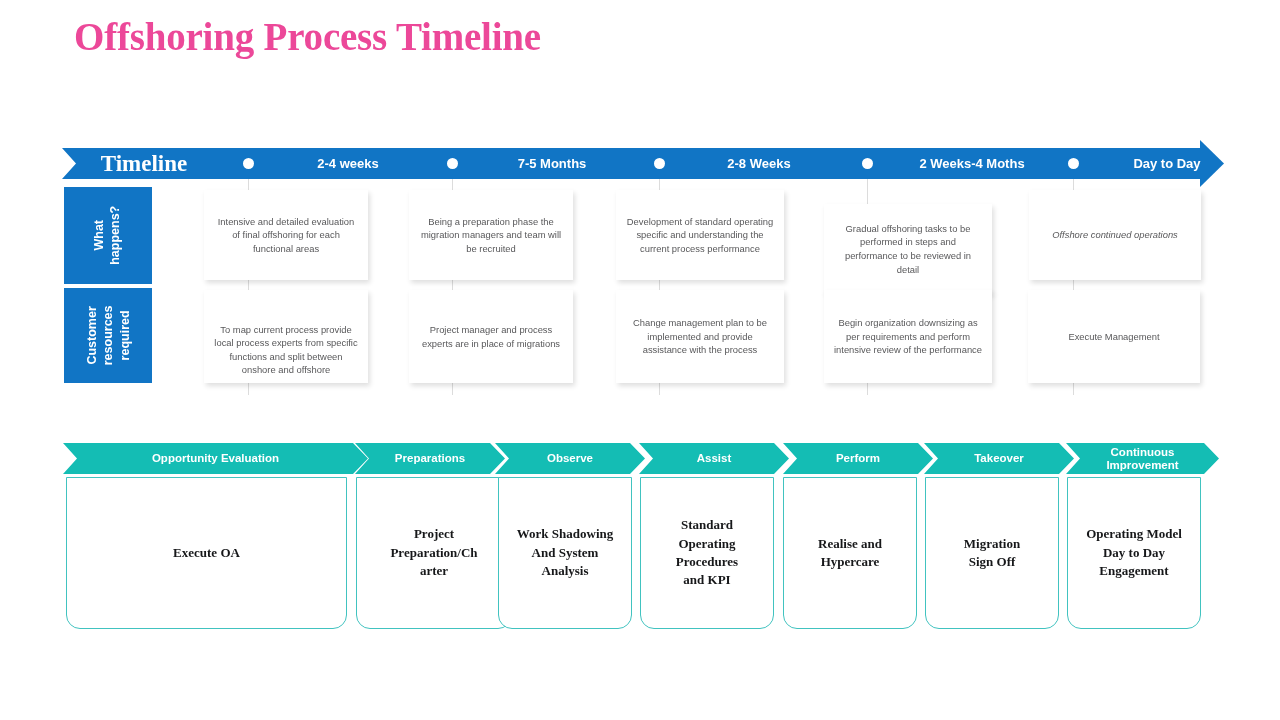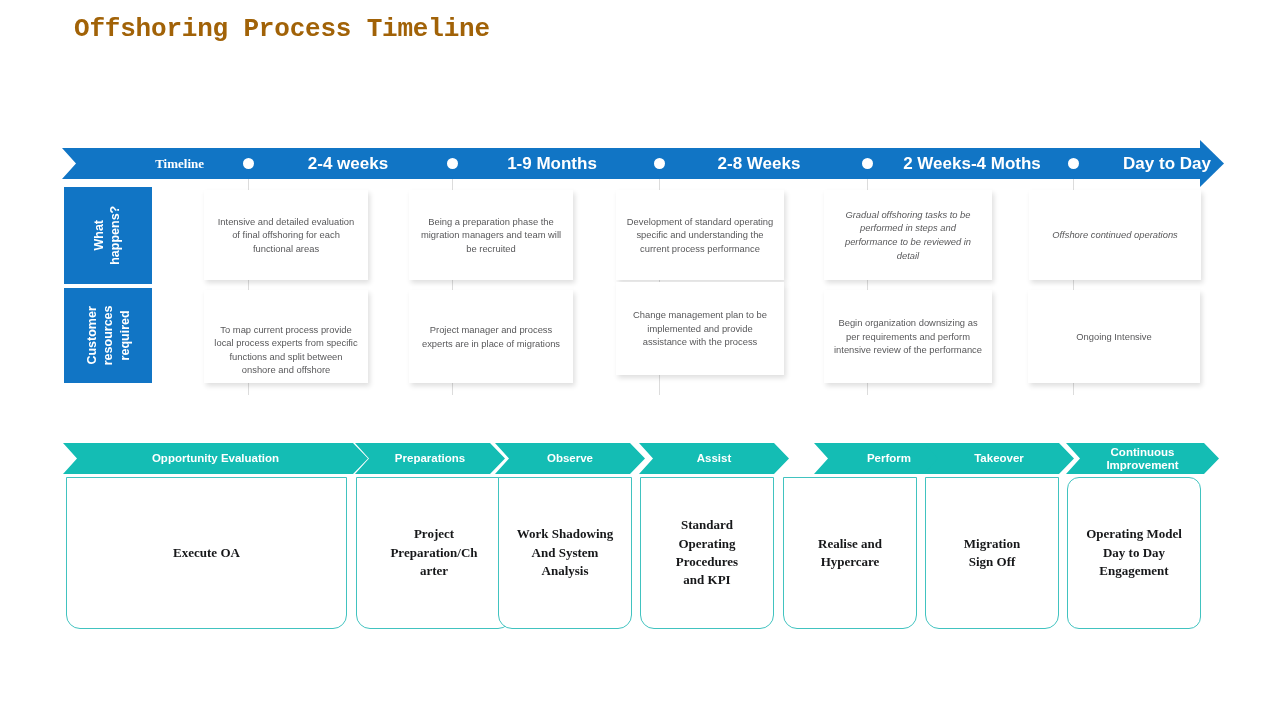--- a/index.html
+++ b/index.html
@@ -13,25 +13,25 @@
     overflow: hidden;
     font-family: "Liberation Sans", sans-serif;
     position: relative;
   }
 
   
   .slide-title {
     position: absolute;
     left: 74px;
     top: 14px;
-    font-family: Liberation Mono, monospace;
-    font-weight: bold;
-    font-size: 26px;
+    font-family: Liberation Serif, serif;
+    font-weight: bold;
+    font-size: 39px;
     letter-spacing: -0.2px;
-    color: #a16207;
+    color: #ec4899;
     white-space: nowrap;
   }
 
   
   .timeline-band {
     position: absolute;
     left: 62px;
     top: 148px;
     width: 1158px;
     height: 31px;
@@ -56,28 +56,28 @@
     -webkit-clip-path: polygon(0 0, 0 100%, 100% 50%);
             clip-path: polygon(0 0, 0 100%, 100% 50%);
   }
   .tl-label {
     position: absolute;
     top: 0;
     height: 31px;
     line-height: 31px;
     text-align: center;
     color: #ffffff;
-    font-size: 17px;
+    font-size: 13px;
     font-weight: bold;
     white-space: nowrap;
   }
   .tl-label.serif {
     font-family: "Liberation Serif", serif;
-    font-size: 13px;
-    text-align: right;
+    font-size: 23px;
+    text-align: center;
   }
   .tl-dot {
     position: absolute;
     top: 10px;
     width: 11px;
     height: 11px;
     border-radius: 50%;
     background: #ffffff;
   }
   .tl-divider {
@@ -190,21 +190,21 @@
 
 <div class="slide-title">Offshoring Process Timeline</div>
 
 <div class="timeline-band">
   <div class="timeline-bar-fill"></div>
   <div class="timeline-arrowhead"></div>
 
   <div class="tl-label serif" style="left:22px;width:120px;">Timeline</div>
 
   <div class="tl-label" style="left:186px;width:200px;">2-4 weeks</div>
-  <div class="tl-label" style="left:390px;width:200px;">1-9 Months</div>
+  <div class="tl-label" style="left:390px;width:200px;">7-5 Months</div>
   <div class="tl-label" style="left:597px;width:200px;">2-8 Weeks</div>
   <div class="tl-label" style="left:805px;width:210px;">2 Weeks-4 Moths</div>
   <div class="tl-label" style="left:1010px;width:190px;">Day to Day</div>
 
   <div class="tl-dot" style="left:181px;"></div>
   <div class="tl-dot" style="left:385px;"></div>
   <div class="tl-dot" style="left:592px;"></div>
   <div class="tl-dot" style="left:800px;"></div>
   <div class="tl-dot" style="left:1006px;"></div>
 </div>
@@ -227,48 +227,48 @@
 
 <div class="info-card" style="left:204px;top:190px;width:164px;height:90px;">
     <span>Intensive and detailed evaluation of final offshoring for each functional areas</span>
   </div>
 <div class="info-card" style="left:409px;top:190px;width:164px;height:90px;">
     <span>Being a preparation phase the migration managers and team will be recruited</span>
   </div>
 <div class="info-card" style="left:616px;top:190px;width:168px;height:90px;">
     <span>Development of standard operating specific and understanding the current process performance</span>
   </div>
-<div class="info-card" style="left:824px;top:190px;width:168px;height:90px;font-style:italic;">
+<div class="info-card" style="left:824px;top:204px;width:168px;height:90px;">
     <span>Gradual offshoring tasks to be performed in steps and performance to be reviewed in detail</span>
   </div>
 <div class="info-card" style="left:1029px;top:190px;width:172px;height:90px;font-style:italic;">
     <span>Offshore continued operations</span>
   </div>
 
 <div class="info-card" style="left:204px;top:290px;width:164px;height:93px;align-items:flex-end;">
     <span>To map current process provide local process experts from specific functions and split between onshore and offshore</span>
   </div>
 <div class="info-card" style="left:409px;top:290px;width:164px;height:93px;">
     <span>Project manager and process experts are in place of migrations</span>
   </div>
-<div class="info-card" style="left:616px;top:282px;width:168px;height:93px;">
+<div class="info-card" style="left:616px;top:290px;width:168px;height:93px;">
     <span>Change management plan to be implemented  and provide assistance with the process</span>
   </div>
 <div class="info-card" style="left:824px;top:290px;width:168px;height:93px;">
     <span>Begin organization downsizing as per requirements and perform intensive review of the performance</span>
   </div>
 <div class="info-card" style="left:1028px;top:290px;width:172px;height:93px;">
-    <span>Ongoing Intensive</span>
+    <span>Execute Management</span>
   </div>
 
 <div class="ribbon" style="left:63px;width:305px;">Opportunity Evaluation</div>
 <div class="ribbon" style="left:355px;width:150px;">Preparations</div>
 <div class="ribbon" style="left:495px;width:150px;">Observe</div>
 <div class="ribbon" style="left:639px;width:150px;">Assist</div>
-<div class="ribbon" style="left:814px;width:150px;">Perform</div>
+<div class="ribbon" style="left:783px;width:150px;">Perform</div>
 <div class="ribbon" style="left:924px;width:150px;">Takeover</div>
 <div class="ribbon" style="left:1066px;width:153px;">Continuous
 Improvement</div>
 
 <div class="phase-card" style="left:66px;width:281px;justify-content:space-between;">
   <div class="phase-cell">Execute OA</div>
 </div>
 <div class="phase-card" style="left:356px;width:156px;">
   <div class="phase-cell">Project
 Preparation/Ch
@@ -286,17 +286,17 @@
 and KPI</div>
 </div>
 <div class="phase-card" style="left:783px;width:134px;">
   <div class="phase-cell">Realise and
 Hypercare</div>
 </div>
 <div class="phase-card" style="left:925px;width:134px;">
   <div class="phase-cell">Migration
 Sign Off</div>
 </div>
-<div class="phase-card" style="left:1067px;width:134px;border-radius:12px;">
+<div class="phase-card" style="left:1067px;width:134px;">
   <div class="phase-cell">Operating Model
 Day to Day
 Engagement</div>
 </div>
 
 </body></html>

